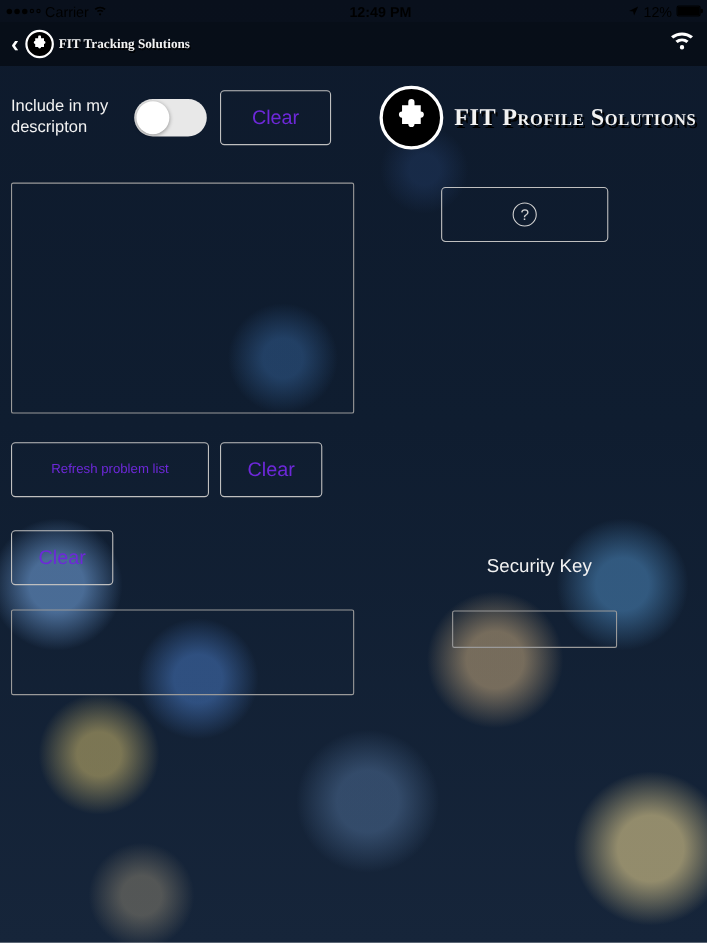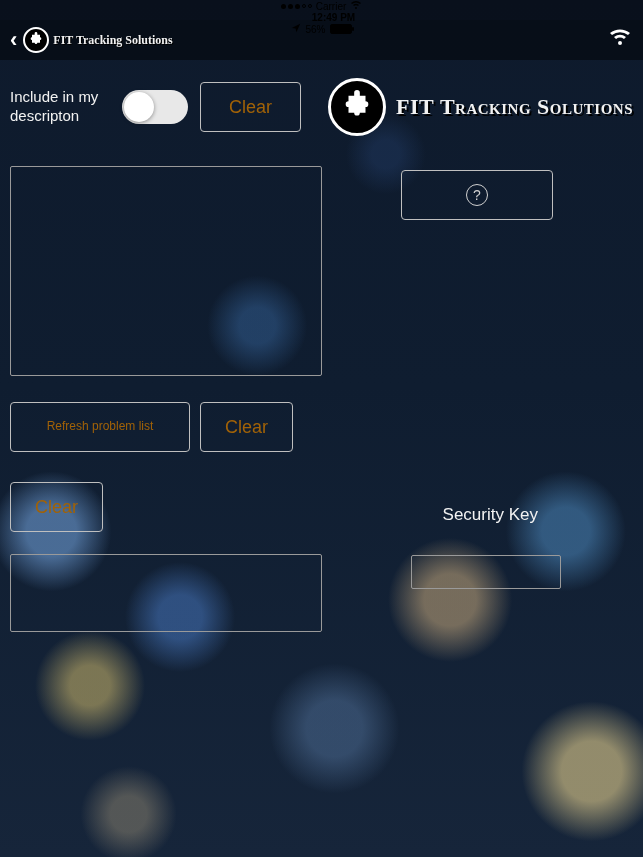--- a/index.html
+++ b/index.html
@@ -21,24 +21,23 @@
     position: relative;
   }
 
   
   .status-bar {
     height: 20px;
     background: rgba(0,0,0,0.35);
     display: flex;
     align-items: center;
     justify-content: space-between;
-    font-size: 10px;
+    font-size: 13px;
     padding: 0 6px;
     color: #000;
-    flex-direction: column;
   }
   .status-left, .status-right { display:flex; align-items:center; gap:4px; }
   .status-center { font-weight:600;margin-left:24px; }
   .dots { display:flex; gap:2px; }
   .dots i { width:5px; height:5px; border-radius:50%; background:#000; display:block; }
   .dots i.hollow { background:transparent; border:1px solid #000; width:4px; height:4px; }
   .battery { width:22px; height:10px; border:1px solid #000; border-radius:2px; position:relative; }
   .battery:after { content:""; position:absolute; right:-3px; top:2px; width:2px; height:4px; background:#000; border-radius:1px;}
   .battery i { display:block; width:100%; height:100%; background:#000; }
 
@@ -69,21 +68,21 @@
   .include-label { font-size:15px; line-height:1.25; max-width:100px; }
   .toggle {
     width:66px; height:34px; border-radius:17px; background:#e8e8e8;
     position:relative; flex-shrink:0;
   }
   .toggle .knob {
     position:absolute; left:2px; top:2px; width:30px; height:30px; border-radius:50%;
     background:#fff; box-shadow:0 1px 4px rgba(0,0,0,0.4);
   }
   .btn {
-    border:1px solid #bfbfbf; background:transparent; color:#a16207;
+    border:1px solid #bfbfbf; background:transparent; color:#6d28d9;
     font-size:18px; padding:0 28px; height:50px; border-radius:4px;
     display:flex; align-items:center; justify-content:center; cursor:pointer;
     font-weight:500;
   }
   .btn.sm { height:50px; padding:0 24px; }
 
   .brand-block { display:flex; align-items:center; gap:10px; margin-left:auto; }
   .brand-ring {
     width:58px; height:58px; border:3px solid #fff; border-radius:50%;
     display:flex; align-items:center; justify-content:center; background:#000;
@@ -139,21 +138,21 @@
         </svg>
     </span>
   </div>
   <div class="status-center">12:49 PM</div>
   <div class="status-right">
     <span>
       <svg width="10" height="10" viewBox="0 0 24 24">
           <path fill="#000" d="M2 12 22 2l-9 20-2-9z"></path>
         </svg>
     </span>
-    <span>56%</span>
+    <span>12%</span>
     <span class="battery">
         <i></i>
       </span>
   </div>
 </div>
 
 <div class="app-header">
   <div class="hdr-left">
     <span class="back-chevron">‹</span>
     <span class="mini-logo">
@@ -182,21 +181,21 @@
     <button class="btn">Clear</button>
 
     <div class="brand-block">
       <span class="brand-ring">
         <svg viewBox="0 0 24 24">
             <path fill="#fff" d="M10 2a2 2 0 0 1 4 0v2h4v4a2 2 0 1 1 0 4v4h-4a2 2 0 1 1-4 0H6v-4a2 2 0 1 1 0-4V4h4z"></path>
           </svg>
       </span>
       <span class="brand-text">
         <span>FIT</span>
-        <span class="sc">Tracking Solutions</span>
+        <span class="sc">Profile Solutions</span>
       </span>
     </div>
   </div>
 
   <div class="panel desc-panel"></div>
 
   <div class="help-btn">
     <span class="circ-q">
       <span>?</span>
     </span>

